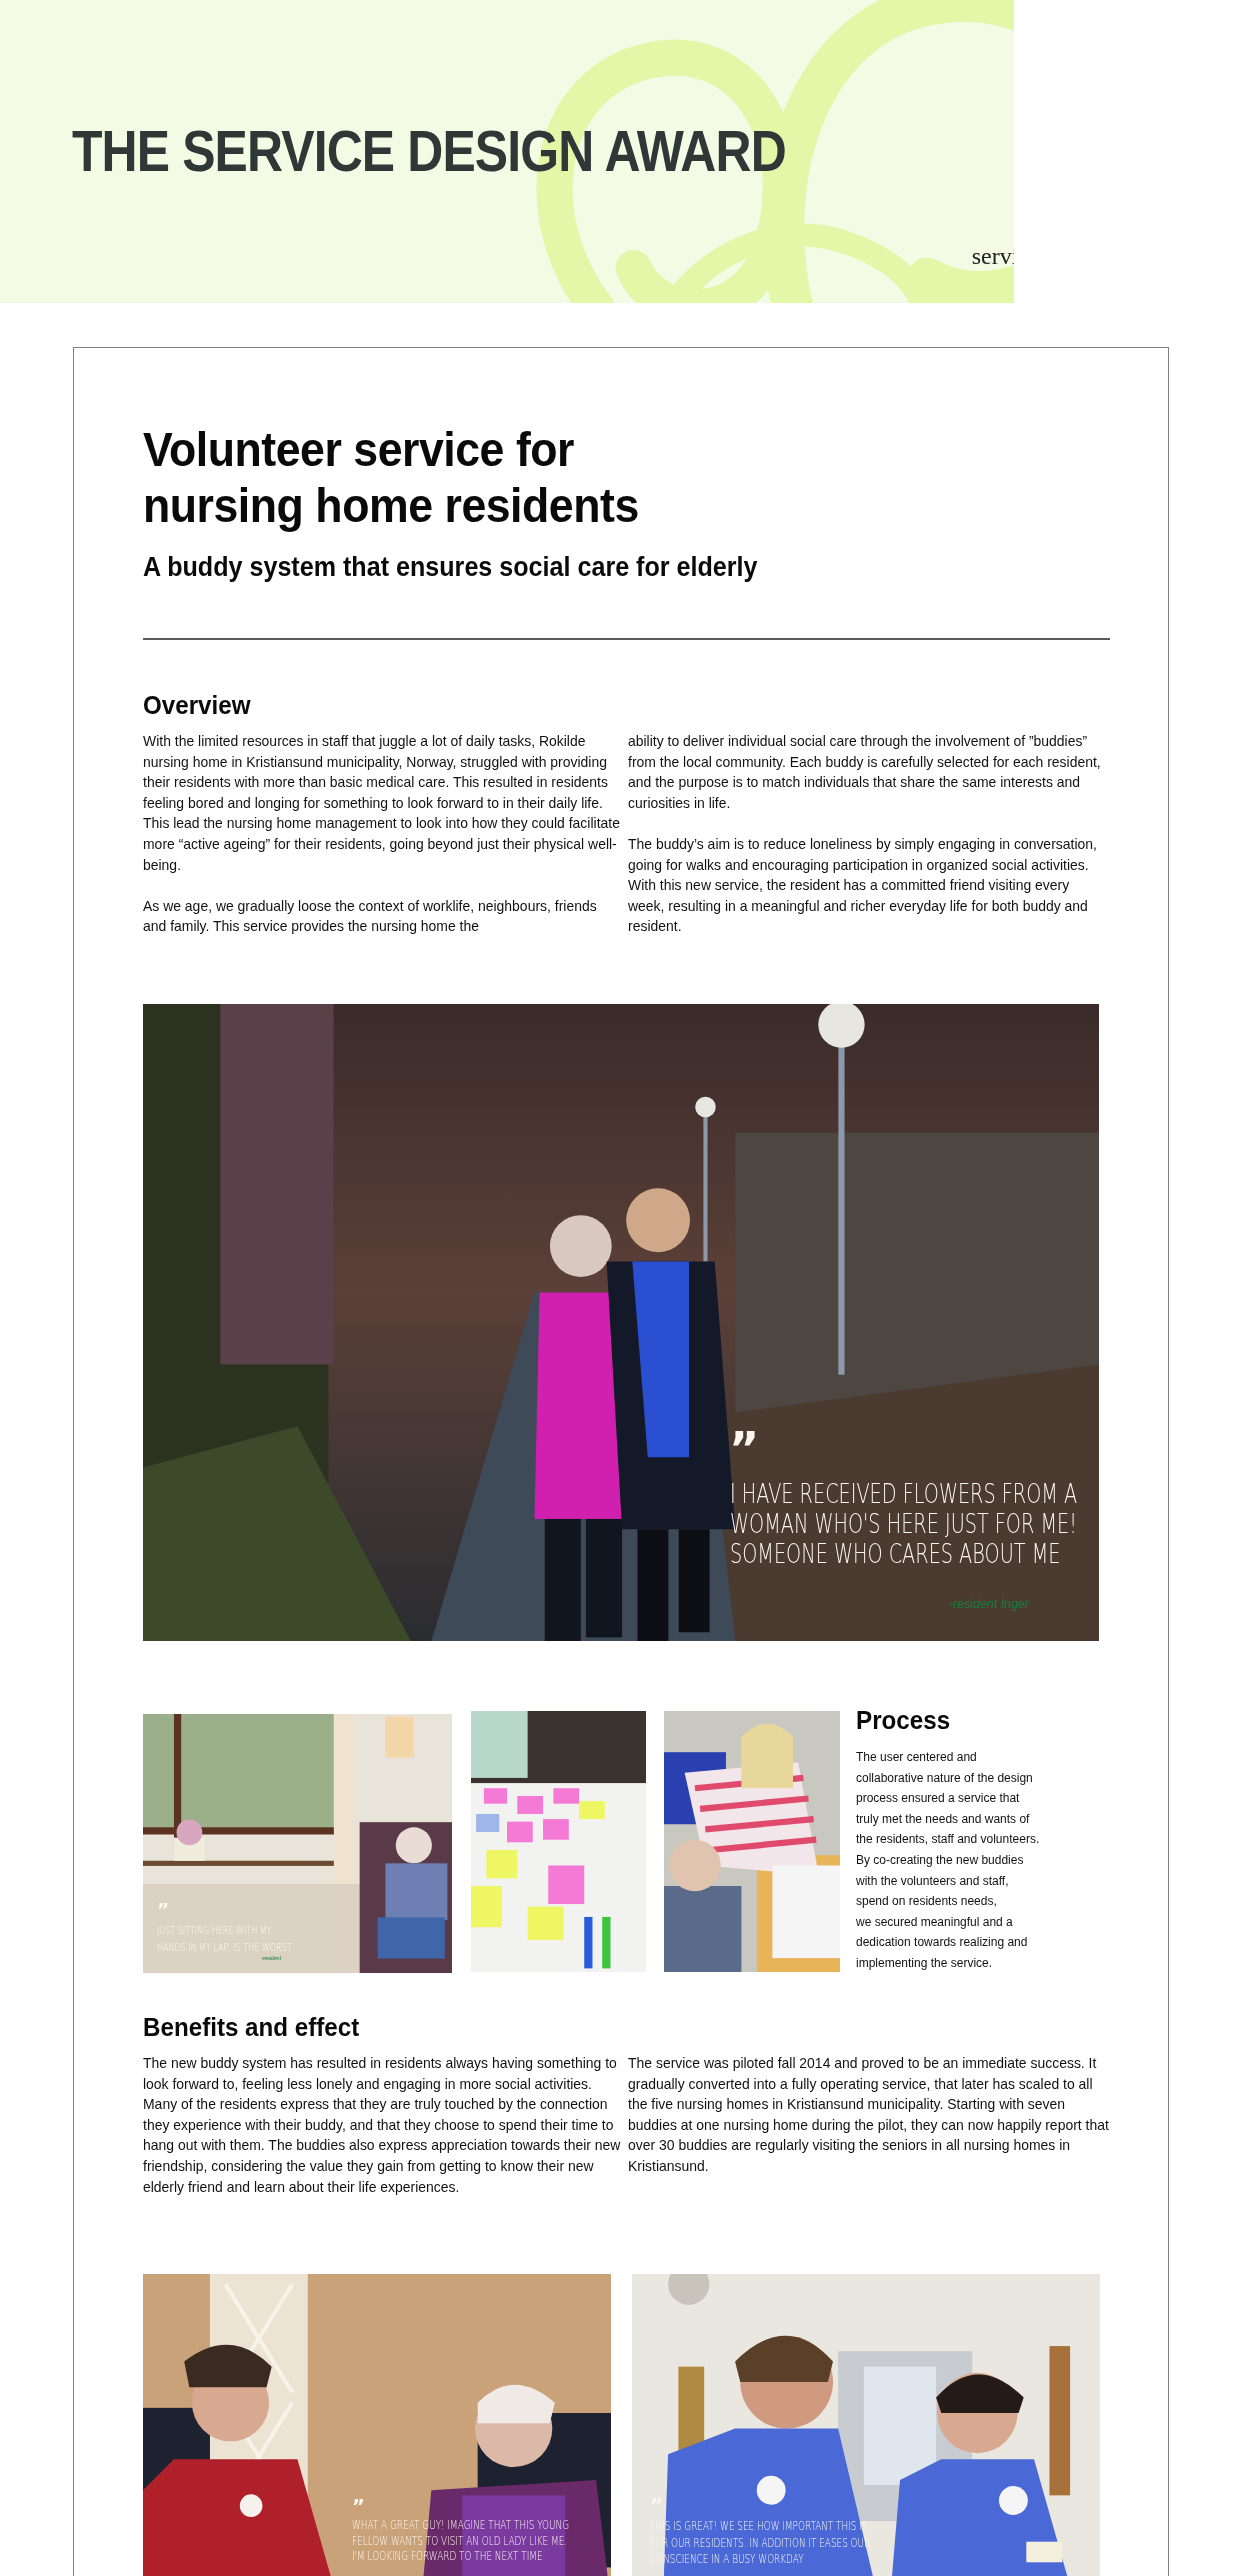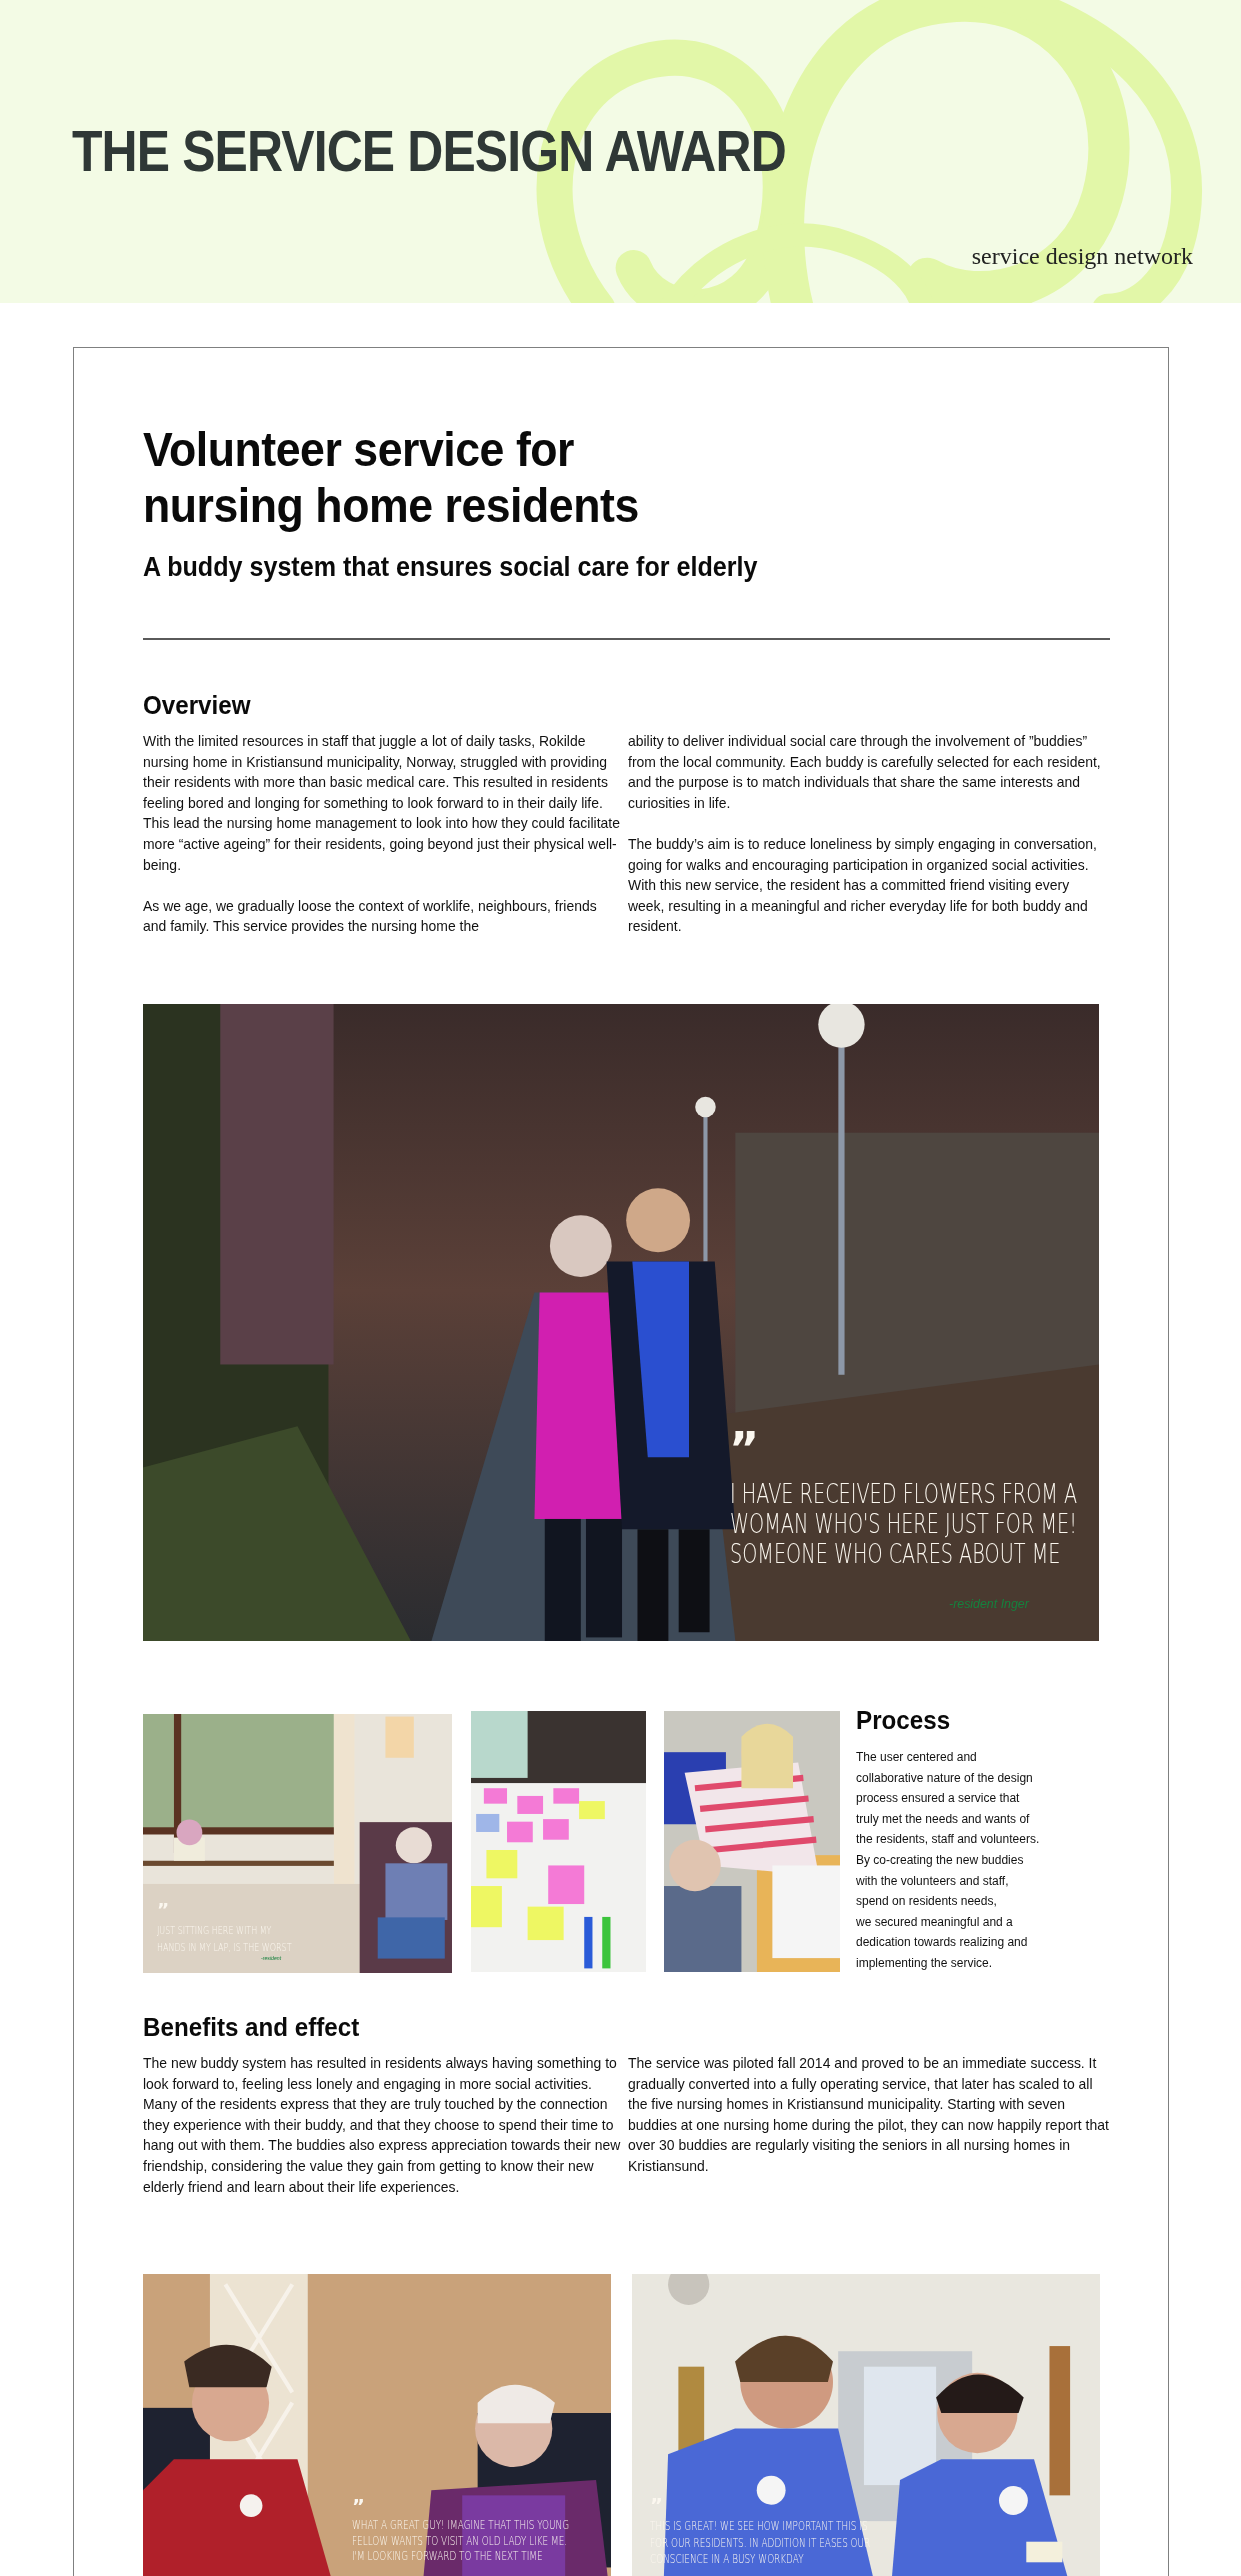--- a/index.html
+++ b/index.html
@@ -1,20 +1,20 @@
 <!DOCTYPE html>
 <html style="font-size:8.2px"><head>
 <meta charset="utf-8">
 <style>
   * { box-sizing: border-box; margin: 0; padding: 0; }
   html, body { width: 1241px; height: 2921px; background: #ffffff; overflow: hidden; }
   body { position: relative; font-family: "Liberation Sans", sans-serif; color: #111; }
 
   
-  .header { position: absolute; left: 0; top: 0; width: 1241px; height: 303px; background: #f3fbe5; overflow: hidden; text-align: right; }
+  .header { position: absolute; left: 0; top: 0; width: 1014px; height: 303px; background: #f3fbe5; overflow: hidden; text-align: right; }
   .swirl { position: absolute; left: 0; top: 0; width: 1241px; height: 303px; }
   .award-title { position: absolute; left: 72px; top: 117px; font-family: "Liberation Sans", sans-serif; font-weight: 700;
     font-size: 58px; letter-spacing: -1px; color: #2f3836; transform: scaleX(0.86); transform-origin: left top; white-space: nowrap; }
   .sdn-logo { position: absolute; left: 1005px; top: 155px; width: 216px; height: 118px; }
   .sdn-mark { position: absolute; right: 28px; top: 0; font-family: "Liberation Serif", serif; font-style: italic;
     font-size: 103px; line-height: 103px; color: #1c1c1c; letter-spacing: -3.1px; }
   .sdn-text { position: absolute; right: 28px; top: 88px; font-family: "Liberation Serif", serif; font-size: 24px; color: #222; white-space: nowrap; }
 
   
   .card { position: absolute; left: 73px; top: 347px; width: 1096px; height: 2337px; border: 1px solid #7f8080; background: #fff; }

